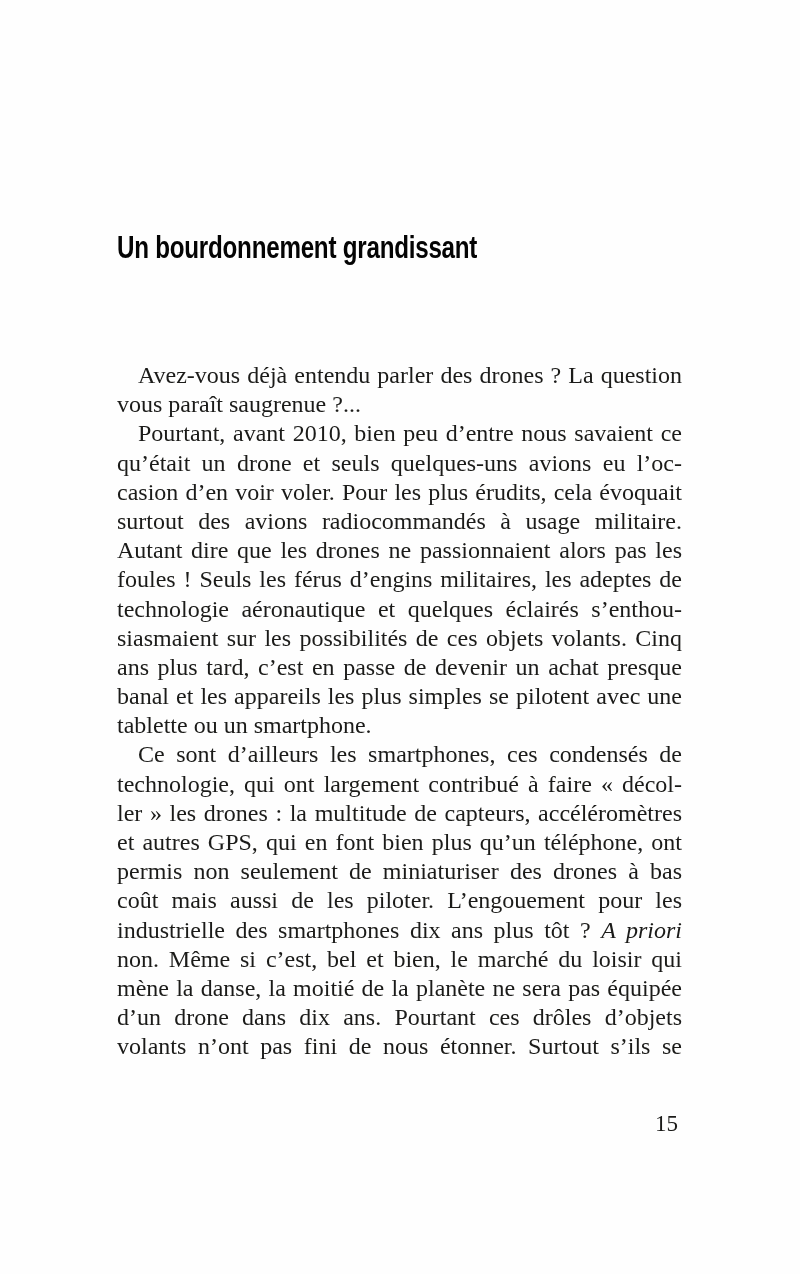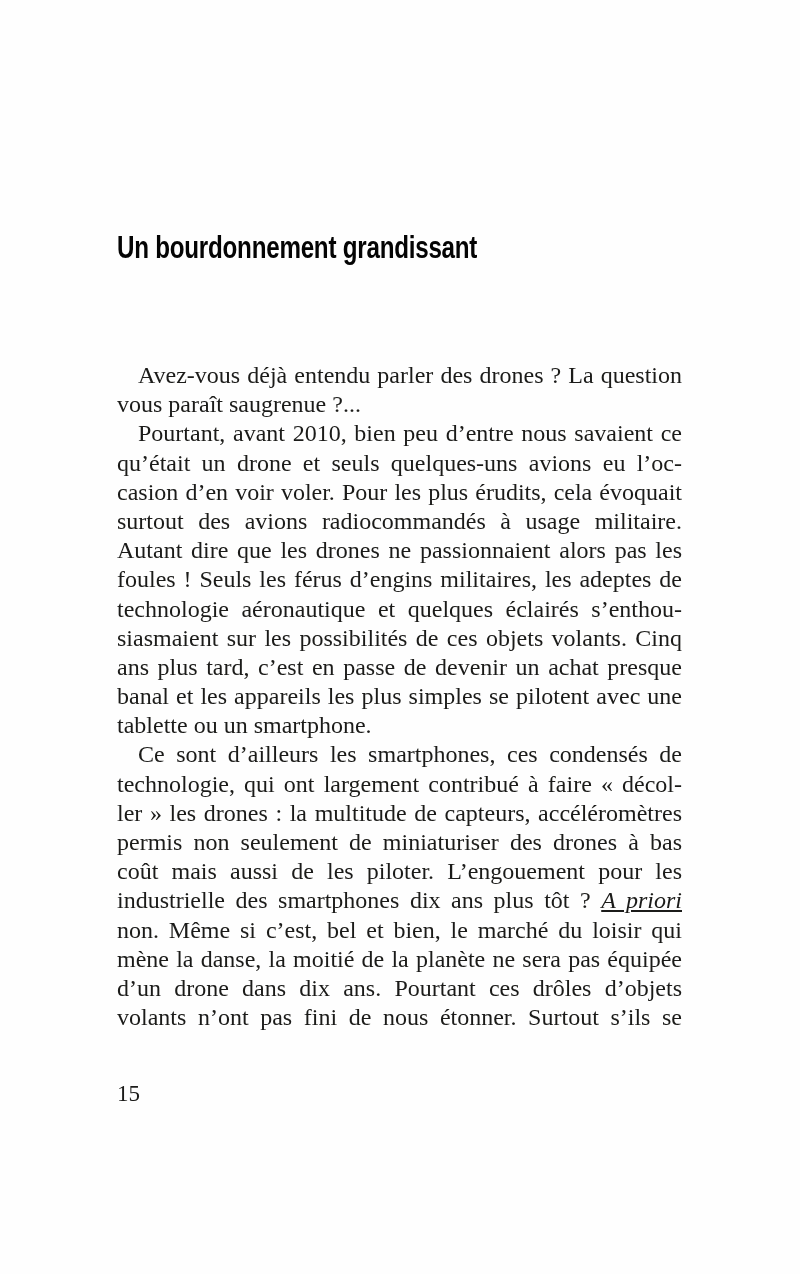--- a/index.html
+++ b/index.html
@@ -44,29 +44,29 @@
     height: 29.2px;
     text-align: justify;
     text-align-last: justify;
     white-space: nowrap;
   }
   .line.para-end {
     text-align: center;
     text-align-last: left;
   }
   .line.indent { text-indent: 21px; }
-  .it { font-style: italic; text-decoration: underline; }
+  .it { font-style: italic; }
   .folio {
     margin-top: 47px;
     padding-right: 4px;
     font-family: "Liberation Serif", "DejaVu Serif", serif;
     font-size: 23px;
     line-height: 29px;
     color: var(--text);
-    text-align: left;
+    text-align: right;
   }
 </style>
 </head>
 <body>
 
 <div class="page">
   <h1 class="chapter-title">Un bourdonnement grandissant</h1>
 
   <div class="text-block">
       <div class="line indent"><span>Avez-vous déjà entendu parler des drones&nbsp;? La question</span></div>
@@ -78,20 +78,21 @@
       <div class="line"><span>Autant dire que les drones ne passionnaient alors pas les</span></div>
       <div class="line"><span>foules&nbsp;! Seuls les férus d’engins militaires, les adeptes de</span></div>
       <div class="line"><span>technologie aéronautique et quelques éclairés s’enthou-</span></div>
       <div class="line"><span>siasmaient sur les possibilités de ces objets volants. Cinq</span></div>
       <div class="line"><span>ans plus tard, c’est en passe de devenir un achat presque</span></div>
       <div class="line"><span>banal et les appareils les plus simples se pilotent avec une</span></div>
       <div class="line para-end"><span>tablette ou un smartphone.</span></div>
       <div class="line indent"><span>Ce sont d’ailleurs les smartphones, ces condensés de</span></div>
       <div class="line"><span>technologie, qui ont largement contribué à faire «&nbsp;décol-</span></div>
       <div class="line"><span>ler&nbsp;» les drones&nbsp;: la multitude de capteurs, accéléromètres</span></div>
+      <div class="line"><span>et autres GPS, qui en font bien plus qu’un téléphone, ont</span></div>
       <div class="line"><span>permis non seulement de miniaturiser des drones à bas</span></div>
       <div class="line"><span>coût mais aussi de les piloter. L’engouement pour les</span></div>
       <div class="line"><span>industrielle des smartphones dix ans plus tôt&nbsp;? </span><span class="it">A priori</span></div>
       <div class="line"><span>non. Même si c’est, bel et bien, le marché du loisir qui</span></div>
       <div class="line"><span>mène la danse, la moitié de la planète ne sera pas équipée</span></div>
       <div class="line"><span>d’un drone dans dix ans. Pourtant ces drôles d’objets</span></div>
       <div class="line"><span>volants n’ont pas fini de nous étonner. Surtout s’ils se</span></div>
     </div>
 
   <div class="folio">15</div>

